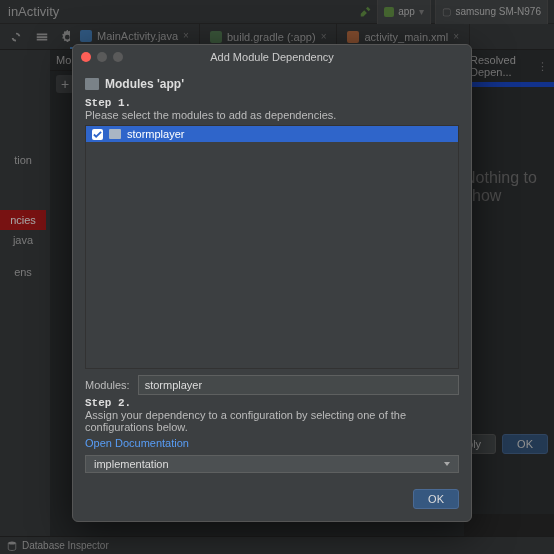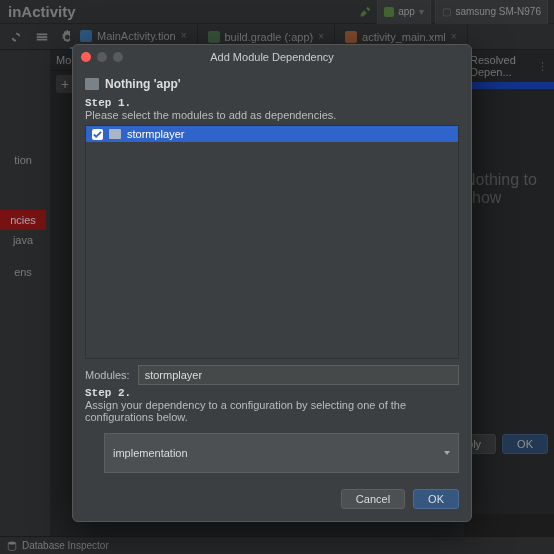--- a/index.html
+++ b/index.html
@@ -1,20 +1,20 @@
 <!DOCTYPE html>
 <html><head>
 <meta charset="utf-8">
 <style>
 * { margin: 0; padding: 0; box-sizing: border-box; font-family: -apple-system, "Segoe UI", Arial, sans-serif; }
 body { width: 554px; height: 554px; background: #2b2b2b; overflow: hidden; position: relative; color: #bbb; font-size: 11px; }
 
 .topbar { height: 24px; background: #3c3f41; display: flex; align-items: center; justify-content: space-between; border-bottom: 1px solid #323232; }
 .topbar-left { display: flex; align-items: center; gap: 2px; padding-left: 4px; }
-.breadcrumb { color: #bbb; font-size: 15px; padding: 0 4px; font-weight: bold; }
+.breadcrumb { color: #bbb; font-size: 13px; padding: 0 4px; }
 .topbar-right { display: flex; align-items: center; gap: 4px; padding-right: 6px; }
 .pill { background: #4a4d4f; border: 1px solid #555; border-radius: 5px; padding: 17px 6px; font-size: 10px; display: flex; align-items: center; gap: 4px; color: #ccc; }
 .pill.green-icon::before { content: ""; width: 10px; height: 10px; background: #6a9c4a; border-radius: 2px; display: inline-block; }
 .icon-sm { width: 14px; height: 14px; display: flex; align-items: center; justify-content: center; color: #aaa; }
 .hammer svg { width: 14px; height: 14px; fill: #6a9c4a; }
 
 .toolbar2 { height: 26px; background: #3c3f41; display: flex; align-items: center; gap: 10px; padding: 0 8px; border-bottom: 1px solid #2a2a2a; }
 .tb-icon { width: 16px; height: 16px; display: flex; align-items: center; justify-content: center; color: #aaa; }
 .tb-icon svg { width: 14px; height: 14px; fill: #aaa; }
 .tb-sep { width: 1px; height: 16px; background: #555; }
@@ -31,21 +31,21 @@
 .left-panel { position: absolute; left: 0; top: 50px; bottom: 0; width: 50px; background: #3c3f41; }
 .side-list { position: absolute; left: 0; top: 150px; width: 46px; display: flex; flex-direction: column; }
 .side-item { padding: 4px 6px; font-size: 11px; color: #bbb; text-align: center; white-space: nowrap; }
 .side-item.sel { background: #b91c1c; color: #fff; }
 
 .mid-panel { position: absolute; left: 50px; right: 90px; top: 50px; bottom: 18px; background: #313335; }
 .mid-head { display: flex; align-items: center; padding: 4px 6px; gap: 8px; color: #bbb; border-bottom: 1px solid #2a2a2a; }
 .plus-btn { width: 18px; height: 18px; background: #4a4d4f; border-radius: 3px; display: flex; align-items: center; justify-content: center; color: #ccc; font-size: 14px; line-height: 1; }
 
 .right-panel { position: absolute; right: 0; top: 50px; bottom: 40px; width: 90px; background: #313335; }
-.right-head { display: flex; align-items: center; justify-content: center; padding: 4px 6px; font-size: 11px; color: #bbb; border-bottom: 7px solid #1d4ed8; }
+.right-head { display: flex; align-items: center; justify-content: center; padding: 4px 6px; font-size: 11px; color: #bbb; border-bottom: 5px solid #1d4ed8; }
 .right-body { display: flex; align-items: center; justify-content: center; height: 200px; color: #777; font-size: 16px; }
 
 .bottom-btns { position: absolute; right: 6px; bottom: 100px; display: flex; gap: 6px; }
 .btn { background: #4c5052; border: 1px solid #5e6060; color: #ddd; padding: 3px 14px; font-size: 11px; border-radius: 3px; }
 .btn.primary { background: #365880; border-color: #4a6a94; }
 
 .statusbar { position: absolute; left: 0; right: 0; bottom: 0; height: 18px; background: #3c3f41; border-top: 1px solid #2a2a2a; display: flex; align-items: center; padding: 0 6px; font-size: 10px; color: #bbb; gap: 4px; }
 .statusbar .db-icon { width: 12px; height: 12px; }
 
 
@@ -65,21 +65,21 @@
 .module-list { background: #3c3f41; border: 1px solid #323232; height: 280px; overflow: auto; }
 .module-item { background: #2f65ca; color: #fff; display: flex; align-items: center; gap: 6px; padding: 2px 6px; font-size: 11px; }
 .chk { width: 11px; height: 11px; background: #fff; border-radius: 2px; display: flex; align-items: center; justify-content: center; }
 .chk svg { width: 9px; height: 9px; }
 .mi-ico { width: 12px; height: 10px; background: #aab6c4; border-radius: 1px; }
 .field-row { display: flex; align-items: center; gap: 8px; margin-top: 6px; }
 .field-row label { font-size: 11px; color: #bbb; }
 .text-input { flex: 1; background: #45494a; border: 1px solid #5e6060; color: #ddd; font-size: 11px; padding: 2px 6px; height: 20px; }
 .link { color: #589df6; font-size: 11px; cursor: pointer; }
 .select-wrap { position: relative; margin-top: 6px; }
-.select { background: #4c5052; border: 1px solid #5e6060; color: #ddd; font-size: 11px; padding: 3px 8px; height: 40px; display: flex; align-items: center; justify-content: space-between; margin-left: 19px; }
+.select { background: #4c5052; border: 1px solid #5e6060; color: #ddd; font-size: 11px; padding: 3px 8px; height: 18px; display: flex; align-items: center; justify-content: space-between; }
 .select .caret { border-left: 3px solid transparent; border-right: 3px solid transparent; border-top: 4px solid #aaa; }
 .modal-footer { padding: 8px 12px 12px; display: flex; justify-content: flex-end; gap: 8px; }
 </style>
 </head>
 <body>
 
 <div class="topbar">
   <div class="topbar-left">
     <span class="breadcrumb">inActivity</span>
   </div>
@@ -116,21 +116,21 @@
         <path d="M8 5a3 3 0 100 6 3 3 0 000-6zm6 3l1 .5-.7 1.7-1.1-.2a5 5 0 01-.7 1.2l.5 1-1.4 1.1-.9-.7a5 5 0 01-1.3.5l-.2 1.1H7.3l-.2-1.1a5 5 0 01-1.3-.5l-.9.7L3.5 12l.5-1a5 5 0 01-.7-1.2l-1.1.2L1.5 8.5 2.5 8l-.1-1 .1-1-1-.5.7-1.7 1.1.2c.2-.4.4-.8.7-1.2l-.5-1L4.9 0l.9.7c.4-.2.9-.4 1.3-.5L7.3-1h1.4l.2 1.1c.5.1.9.3 1.3.5l.9-.7 1.4 1.1-.5 1c.3.4.5.8.7 1.2l1.1-.2.7 1.7-1 .5.1 1-.1 1z" transform="translate(0 1) scale(0.9)"></path>
       </svg>
     </span>
   <span class="tb-icon">—</span>
   <div class="tb-sep"></div>
 </div>
 
 <div class="tabs-row">
   <div class="file-tab active">
     <span class="tabico ti-java"></span>
-    <span>MainActivity.tion</span>
+    <span>MainActivity.java</span>
     <span class="tab-close">×</span>
   </div>
   <div class="file-tab">
     <span class="tabico ti-gradle"></span>
     <span>build.gradle (:app)</span>
     <span class="tab-close">×</span>
   </div>
   <div class="file-tab">
     <span class="tabico ti-xml"></span>
     <span>activity_main.xml</span>
@@ -187,45 +187,45 @@
     <div class="mac-dots">
       <div class="mac-dot md-red"></div>
       <div class="mac-dot md-yel"></div>
       <div class="mac-dot md-grn"></div>
     </div>
     <span>Add Module Dependency</span>
   </div>
   <div class="modal-body">
     <div class="mod-row">
       <span class="fico"></span>
-      <b>Nothing 'app'</b>
+      <b>Modules 'app'</b>
     </div>
     <div class="step-lbl">Step 1.</div>
     <div class="step-sub">Please select the modules to add as dependencies.</div>
     <div class="module-list">
       <div class="module-item">
         <span class="chk">
             <svg viewBox="0 0 10 10">
               <path d="M1 5l2.5 2.5L9 2" stroke="#2f65ca" stroke-width="2" fill="none"></path>
             </svg>
           </span>
         <span class="mi-ico"></span>
         <span>stormplayer</span>
       </div>
     </div>
     <div class="field-row">
       <label>Modules:</label>
       <input class="text-input" value="stormplayer" style="">
     </div>
     <div class="step-lbl" style="">Step 2.</div>
     <div class="step-sub">Assign your dependency to a configuration by selecting one of the configurations below.</div>
+    <span class="link">Open Documentation</span>
     <div class="select-wrap">
       <div class="select">
         <span>implementation</span>
         <span class="caret"></span>
       </div>
     </div>
   </div>
   <div class="modal-footer">
-    <button class="btn">Cancel</button>
     <button class="btn primary">OK</button>
   </div>
 </div>
 
 </body></html>

